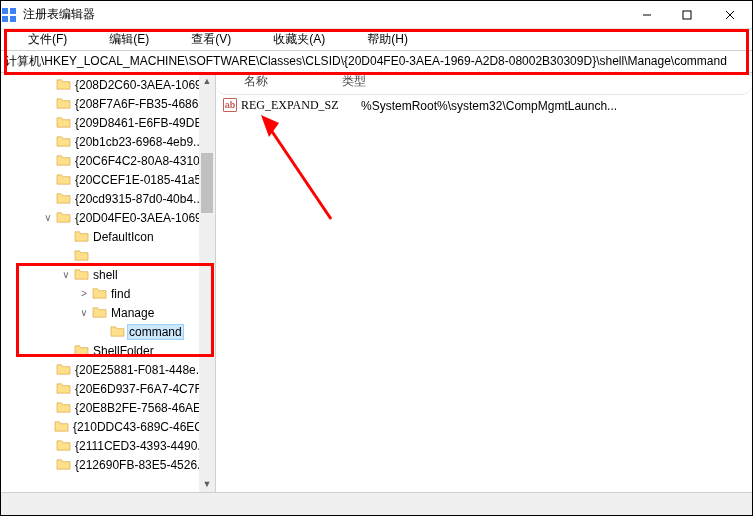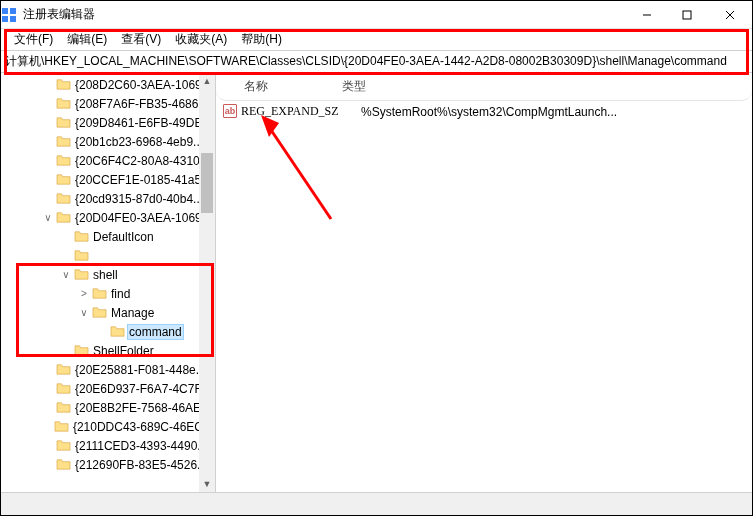--- a/index.html
+++ b/index.html
@@ -6,39 +6,39 @@
 body { width: 753px; height: 516px; border: 1px solid #000; position: relative; background: #fff; overflow: hidden; }
 
 .titlebar { height: 28px; background: #fff; display: flex; align-items: center; border-bottom: 1px solid #e5e5e5; }
 .titlebar .app-icon { width: 16px; height: 16px; margin-right: 6px; display: inline-block; }
 .titlebar .title { font-size: 12px; flex: 1; }
 .titlebar .ctl { width: 40px; height: 28px; display: flex; align-items: center; justify-content: center; font-size: 11px; color: #333; }
 .titlebar .ctl.close { width: 45px; }
 .titlebar .ctl svg { width: 10px; height: 10px; }
 
 .menubar { height: 21px; display: flex; align-items: center; padding-left: 6px; font-size: 12px; background: #fff; }
-.menubar .mi { padding: 0 7px; cursor: default; }
+.menubar .mi { padding: 0 21px; cursor: default; }
 
 .addressbar { height: 23px; border-top: 1px solid #d0d0d0; border-bottom: 1px solid #d0d0d0; display: flex; align-items: center; font-size: 12px; padding: 0 4px; white-space: nowrap; overflow: hidden; background: #fff; }
 
 .workspace { display: flex; height: calc(516px - 28px - 21px - 23px - 23px - 2px); }
 .tree { width: 215px; overflow: hidden; position: relative; border-right: 1px solid #d0d0d0; font-size: 12px; padding-top: 2px; }
 .scrollbar-v { position: absolute; right: 0; top: 0; bottom: 0; width: 16px; background: #f0f0f0; display: flex; flex-direction: column; align-items: center; justify-content: space-between; }
 .scrollbar-v .arrow { width: 16px; height: 16px; display: flex; align-items: center; justify-content: center; color: #606060; font-size: 9px; }
 .scrollbar-v .thumb { position: absolute; left: 2px; right: 2px; top: 80px; height: 60px; background: #c0c0c0; }
 
 .tree-row { height: 19px; display: flex; align-items: center; white-space: nowrap; overflow: hidden; }
 .tree-row .sp { display: inline-block; }
 .tree-row .tw { width: 14px; text-align: center; color: #707070; font-size: 10px; cursor: default; }
 .tree-row .fold { width: 16px; height: 14px; margin-right: 2px; display: inline-flex; align-items: center; justify-content: center; }
 .tree-row .lbl { padding: 0 2px; }
 .tree-row.sel .lbl { background: #cce8ff; border: 1px solid #99d1ff; padding: 0 1px; }
 
 .listpane { flex: 1; position: relative; font-size: 12px; }
-.list-header { height: 28px; display: flex; align-items: center; border-bottom: 1px solid #e5e5e5; color: #333; border-radius: 10px; }
+.list-header { height: 22px; display: flex; align-items: flex-start; border-bottom: 1px solid #e5e5e5; color: #333; border-radius: 10px; }
 .list-header .col { padding-left: 6px; color: #444; }
 .list-row { height: 18px; display: flex; align-items: flex-end; }
 .list-row .vic { width: 16px; height: 16px; margin: 0 3px 0 6px; display: inline-flex; align-items: center; justify-content: center; }
 .list-row .cell { padding-left: 0; }
 
 .statusbar { height: 23px; border-top: 1px solid #d0d0d0; background: #f0f0f0; }
 
 
 .folder-svg { width: 15px; height: 13px; }
 .ab-icon { width:14px; height:14px; border:1px solid #c95b5b; color:#c95b5b; font-size:9px; font-weight:bold; display:inline-flex; align-items:center; justify-content:center; background:#fff; border-radius:1px; }
@@ -84,21 +84,21 @@
 
 <div class="menubar">
   <span class="mi">文件(F)</span>
   <span class="mi">编辑(E)</span>
   <span class="mi">查看(V)</span>
   <span class="mi">收藏夹(A)</span>
   <span class="mi">帮助(H)</span>
 </div>
 
 <div class="addressbar">
-  <span>计算机\HKEY_LOCAL_MACHINE\SOFTWARE\Classes\CLSID\{20D04FE0-3AEA-1442-A2D8-08002B30309D}\shell\Manage\command</span>
+  <span>计算机\HKEY_LOCAL_MACHINE\SOFTWARE\Classes\CLSID\{20D04FE0-3AEA-1969-A2D8-08002B30309D}\shell\Manage\command</span>
 </div>
 
 <div class="workspace">
 
   <div class="tree">
     <div id="tree-rows">
         <div class="tree-row">
           <span class="sp" style="width: 40px;"></span>
           <span class="tw"></span>
           <span class="fold">

